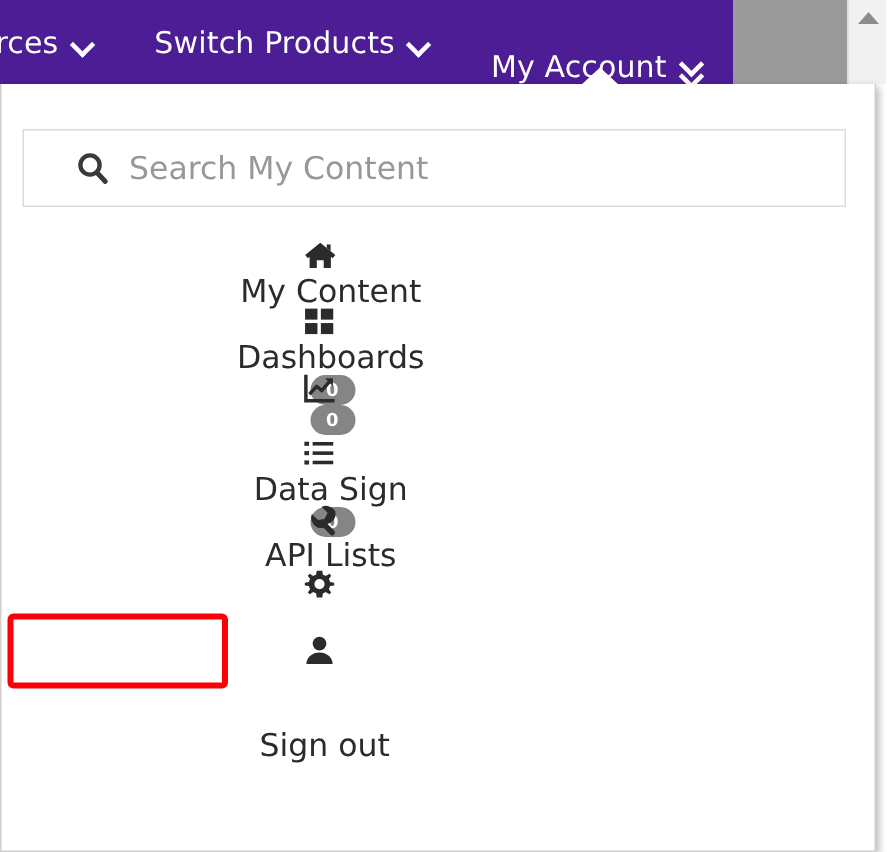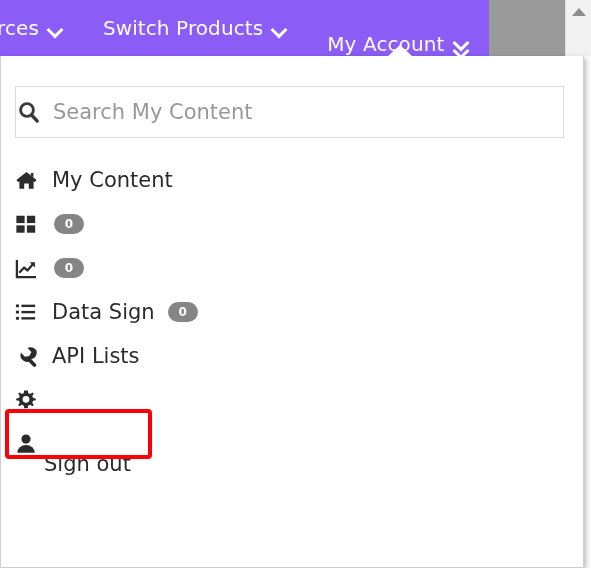--- a/index.html
+++ b/index.html
@@ -17,21 +17,21 @@
     height: 568px;
     background: #ffffff;
   }
 
   
   .navbar {
     position: absolute;
     left: 0; top: 0;
     width: 489px;
     height: 56px;
-    background: #8b5cf6;
+    background: #4c1d95;
     overflow: hidden;
   }
   .nav-items {
     display: flex;
     align-items: center;
     height: 56px;
     white-space: nowrap;
   }
   .nav-item {
     display: flex;
@@ -129,21 +129,21 @@
   }
 
   .search-wrap {
     position: absolute;
     left: 14px; top: 30px;
     width: 549px; height: 52px;
     border: 1px solid #dcdcdc;
     background: #ffffff;
     display: flex;
     align-items: center;
-    padding-left: 1px;
+    padding-left: 34px;
     cursor: text;
   }
   .search-icon { width: 24px; height: 24px; flex: 0 0 auto; margin-right: 12px; }
   .search-input {
     border: none;
     outline: none;
     background: transparent;
     font-family: inherit;
     font-size: 21px;
     color: #333;
@@ -156,20 +156,21 @@
   .menu {
     position: absolute;
     left: 14px; top: 102px;
     width: 400px;
   }
   .menu-item {
     display: flex;
     align-items: center;
     height: 44px;
     cursor: pointer;
+    flex-direction: column;
   }
   .mi-icon {
     width: 26px; height: 24px;
     flex: 0 0 auto;
     display: flex;
     align-items: center;
     justify-content: flex-start;
     color: #2b2b2b;
   }
   .mi-icon svg { display: block; }
@@ -264,20 +265,21 @@
 
       <div class="menu-item">
         <span class="mi-icon">
           <svg viewBox="0 0 24 24" width="22" height="22" fill="#2b2b2b">
             <rect x="1.5" y="3" width="9" height="8"></rect>
             <rect x="13" y="3" width="9" height="8"></rect>
             <rect x="1.5" y="13.5" width="9" height="8"></rect>
             <rect x="13" y="13.5" width="9" height="8"></rect>
           </svg>
         </span>
+        <span class="mi-label">Dashboards</span>
         <span class="badge">0</span>
       </div>
 
       <div class="menu-item">
         <span class="mi-icon">
           <svg viewBox="0 0 24 24" width="23" height="23">
             <path d="M2 3 L2 21 L22 21" fill="none" stroke="#2b2b2b" stroke-width="2.4"></path>
             <path d="M4.5 16.5 L9.5 11 L13 14 L19.5 6.5" fill="none" stroke="#2b2b2b" stroke-width="2.4" stroke-linejoin="round"></path>
             <path d="M15.3 5.4 L20.8 5.4 L20.8 10.9 Z" fill="#2b2b2b"></path>
           </svg>

